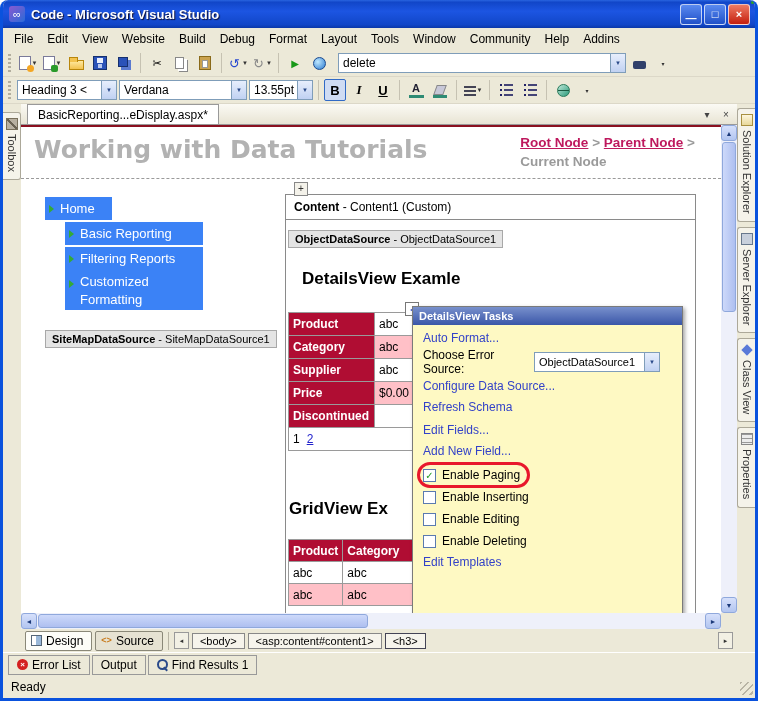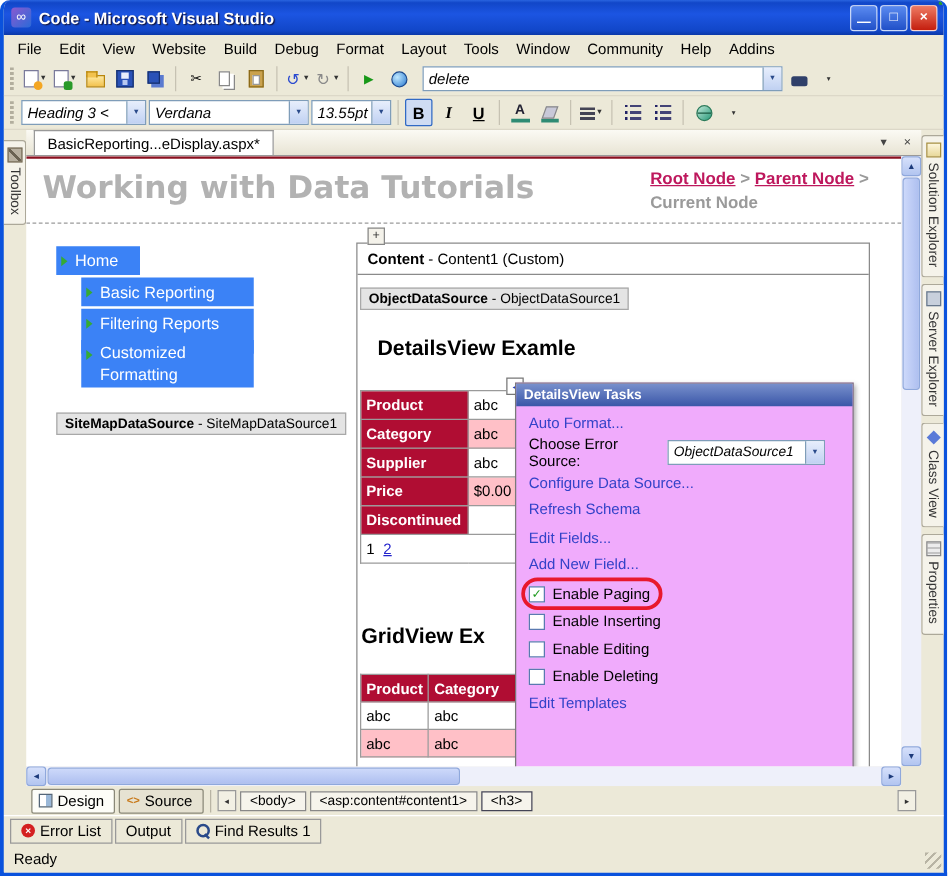--- a/index.html
+++ b/index.html
@@ -38,21 +38,21 @@
   .tsep { width:1px; height:20px; background:#c6c2b2; margin:0 3px; }
   .tbtn { min-width:22px; height:22px; display:flex; align-items:center; justify-content:center;
     border:1px solid transparent; border-radius:2px; gap:1px; }
   .tbtn.active { border:1px solid #316ac5; background:#cfdcf3; }
   .dd-caret { font-size:6px; color:#333; }
   .bold-b { font-weight:bold; font-size:13px; }
   .ital-i { font-style:italic; font-family:"Liberation Serif",serif; font-size:13px; font-weight:bold; }
   .und-u { text-decoration:underline; font-size:13px; font-weight:bold; }
 
   .tcombo { display:flex; align-items:center; height:20px; background:#fff;
-    border:1px solid #7f9db9; font-size:12px; padding-left:4px;font-style:italic; }
+    border:1px solid #7f9db9; font-size:12px; padding-left:4px; }
   .tcombo .val { flex:1; overflow:hidden; white-space:nowrap; }
   .tcombo .dd { margin-left:auto; width:15px; align-self:stretch; flex:0 0 15px;
     background:linear-gradient(180deg,#e7eefc,#c0d1f2); border-left:1px solid #7f9db9;
     display:flex; align-items:center; justify-content:center; font-size:6px; color:#2a4a8a; }
   .w-style { width:100px; } .w-font { width:128px; } .w-size { width:64px; } .w-find { width:288px; margin-left:6px; }
 
   
   .ic { width:15px; height:15px; display:inline-block; position:relative; font-size:11px;
     line-height:15px; text-align:center; }
   .ic-new { background:#fff; border:1px solid #7a7a9a; width:12px; height:14px; }
@@ -218,21 +218,21 @@
 
   .gv-table { position:absolute; left:2px; top:344px; }
   .gv-table td { height:22px; background:#fff; }
   td.gvh { background:#b00d33; color:#fff; font-weight:bold; }
   .cw1{width:52px;} .cw2{width:70px;} .cw3{width:58px;} .cw4{width:62px;} .cw5{width:58px;}
   tr.gpink td { background:#ffc0c7; }
   .gv-check { width:13px; height:13px; border:1px solid #6a7a9a; background:#fff; margin:0 auto;
     font-size:10px; line-height:11px; text-align:center; color:#444; }
 
   
-  .tasks { position:absolute; left:391px; top:181px; width:271px; height:312px; background:#f0abfc;
+  .tasks { position:absolute; left:391px; top:181px; width:271px; height:312px; background:#fef9c3;
     border:1px solid #7a7a7a; box-shadow:2px 2px 4px rgba(0,0,0,.35); z-index:30; }
   .tasks-header { height:18px; background:linear-gradient(180deg,#7890cc,#3a56a8); color:#fff;
     font-size:11px; font-weight:bold; line-height:18px; padding-left:6px; }
   .tasks-body { padding:6px 22px 0 10px; font-size:12px; }
   .tp-link { color:#3342c8; margin-bottom:7px; height:14px; cursor:default; }
   .mb-lg { margin-bottom:9px; }
   .choose-row { display:flex; align-items:center; gap:6px; margin-bottom:7px; height:20px; }
   .tp-combo { width:126px; font-size:11px; flex:0 0 126px; }
   .cb-row { display:flex; align-items:center; gap:6px; height:16px; margin-bottom:6px;
     position:relative; width:fit-content; }

